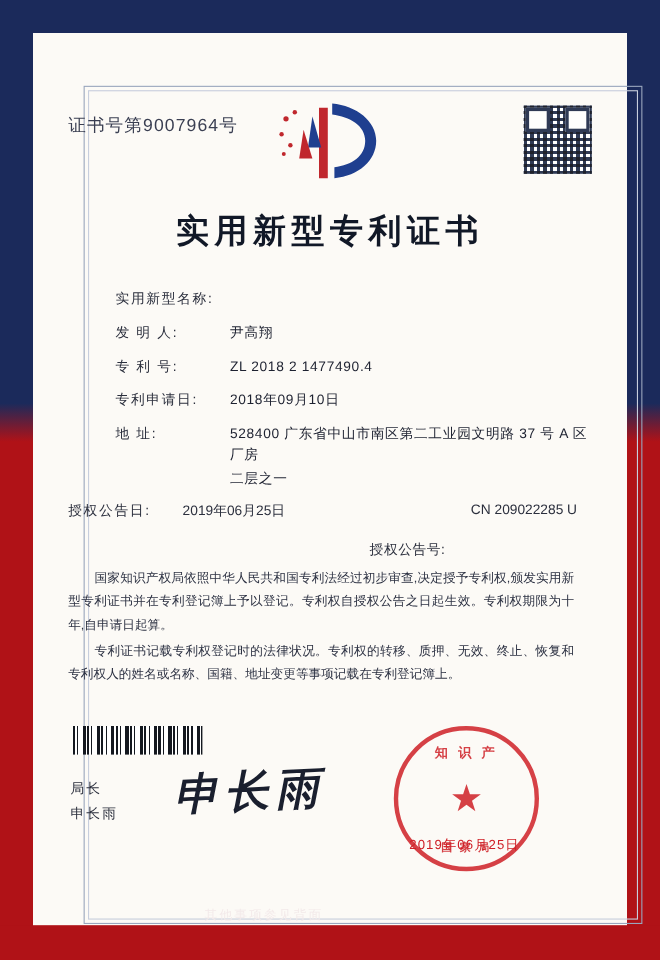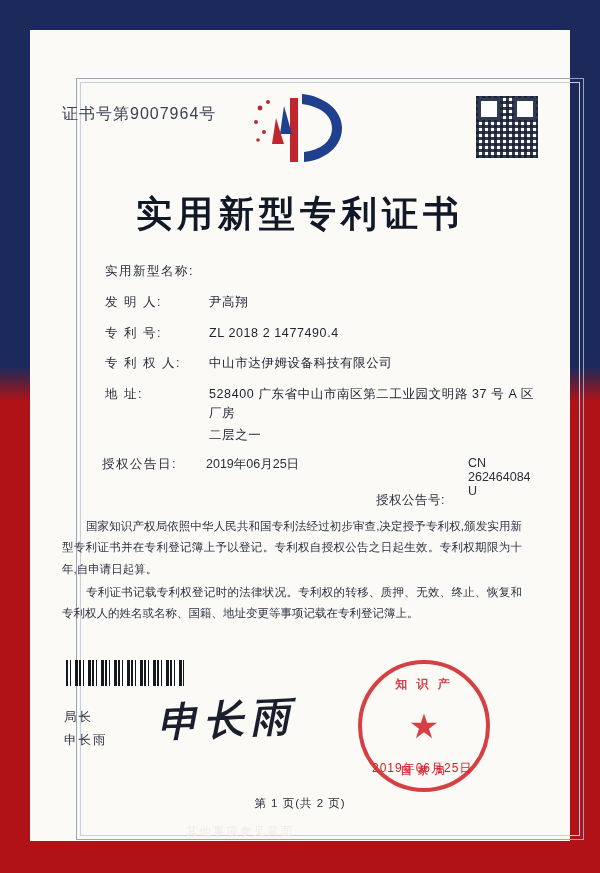--- a/index.html
+++ b/index.html
@@ -98,21 +98,21 @@
   }
   .qr:before { left: 2px; top: 2px; }
   .qr:after { right: 2px; top: 2px; }
 
   .title {
     position: absolute;
     left: 0; top: 190px;
     width: 600px;
     text-align: center;
     font-family: "DejaVu Serif", serif;
-    font-size: 36px;
+    font-size: 30px;
     font-weight: bold;
     letter-spacing: 5px;
     color: #111827;
   }
 
   
   .fields {
     position: absolute;
     left: 62px; top: 262px;
     width: 478px;
@@ -141,21 +141,21 @@
     display: block;
     margin-top: 3px;
   }
   .field-inline {
     display: flex;
     align-items: flex-start;
     margin-bottom: 12px;
     font-size: 12.5px;
     color: #2b2f3d;
   }
-  .field-inline .lbl { width: 104px; flex: 0 0 104px; letter-spacing: 1.5px; margin-left: 40px; }
+  .field-inline .lbl { width: 104px; flex: 0 0 104px; letter-spacing: 1.5px; }
   .field-inline .val { flex: 0 0 170px; }
   .field-inline .lbl2 { flex: 0 0 92px; letter-spacing: .5px; margin-top: 36px; }
   .field-inline .val2 { flex: 1; }
 
   
   .body-text {
     position: absolute;
     left: 62px; top: 516px;
     width: 476px;
     font-size: 11.5px;
@@ -305,35 +305,35 @@
     </div>
     <div class="field">
       <div class="lbl">发 明 人:</div>
       <div class="val">尹高翔</div>
     </div>
     <div class="field">
       <div class="lbl">专 利 号:</div>
       <div class="val">ZL 2018 2 1477490.4</div>
     </div>
     <div class="field">
-      <div class="lbl">专 利 权 人:</div>
-      <div class="val">中山市达伊姆设备科技有限公司</div>
+      <div class="lbl">专利申请日:</div>
+      <div class="val">2018年09月10日</div>
     </div>
     <div class="field">
       <div class="lbl">地 址:</div>
       <div class="val">
         <span>528400 广东省中山市南区第二工业园文明路 37 号 A 区厂房</span>
         <span class="sub">二层之一</span>
       </div>
     </div>
     <div class="field-inline">
       <div class="lbl">授权公告日:</div>
       <div class="val">2019年06月25日</div>
       <div class="lbl2">授权公告号:</div>
-      <div class="val2">CN 262464084 U</div>
+      <div class="val2">CN 209022285 U</div>
     </div>
   </div>
 
   <div class="body-text">
     <p>国家知识产权局依照中华人民共和国专利法经过初步审查,决定授予专利权,颁发实用新型专利证书并在专利登记簿上予以登记。专利权自授权公告之日起生效。专利权期限为十年,自申请日起算。</p>
     <p>专利证书记载专利权登记时的法律状况。专利权的转移、质押、无效、终止、恢复和专利权人的姓名或名称、国籍、地址变更等事项记载在专利登记簿上。</p>
   </div>
 
   <div class="barcode"></div>
 
@@ -343,16 +343,15 @@
   </div>
   <div class="sig-script">申长雨</div>
 
   <div class="seal">
     <div class="seal-text-top">知 识 产</div>
     <div class="star">★</div>
     <div class="seal-text-bottom">国 家 局</div>
   </div>
   <div class="seal-date">2019年06月25日</div>
 
-  <div class="page-num">第 1 页(共 2 页)</div>
   <div class="footer-note">其他事项参见背面</div>
 
 </div>
 
 </body></html>

